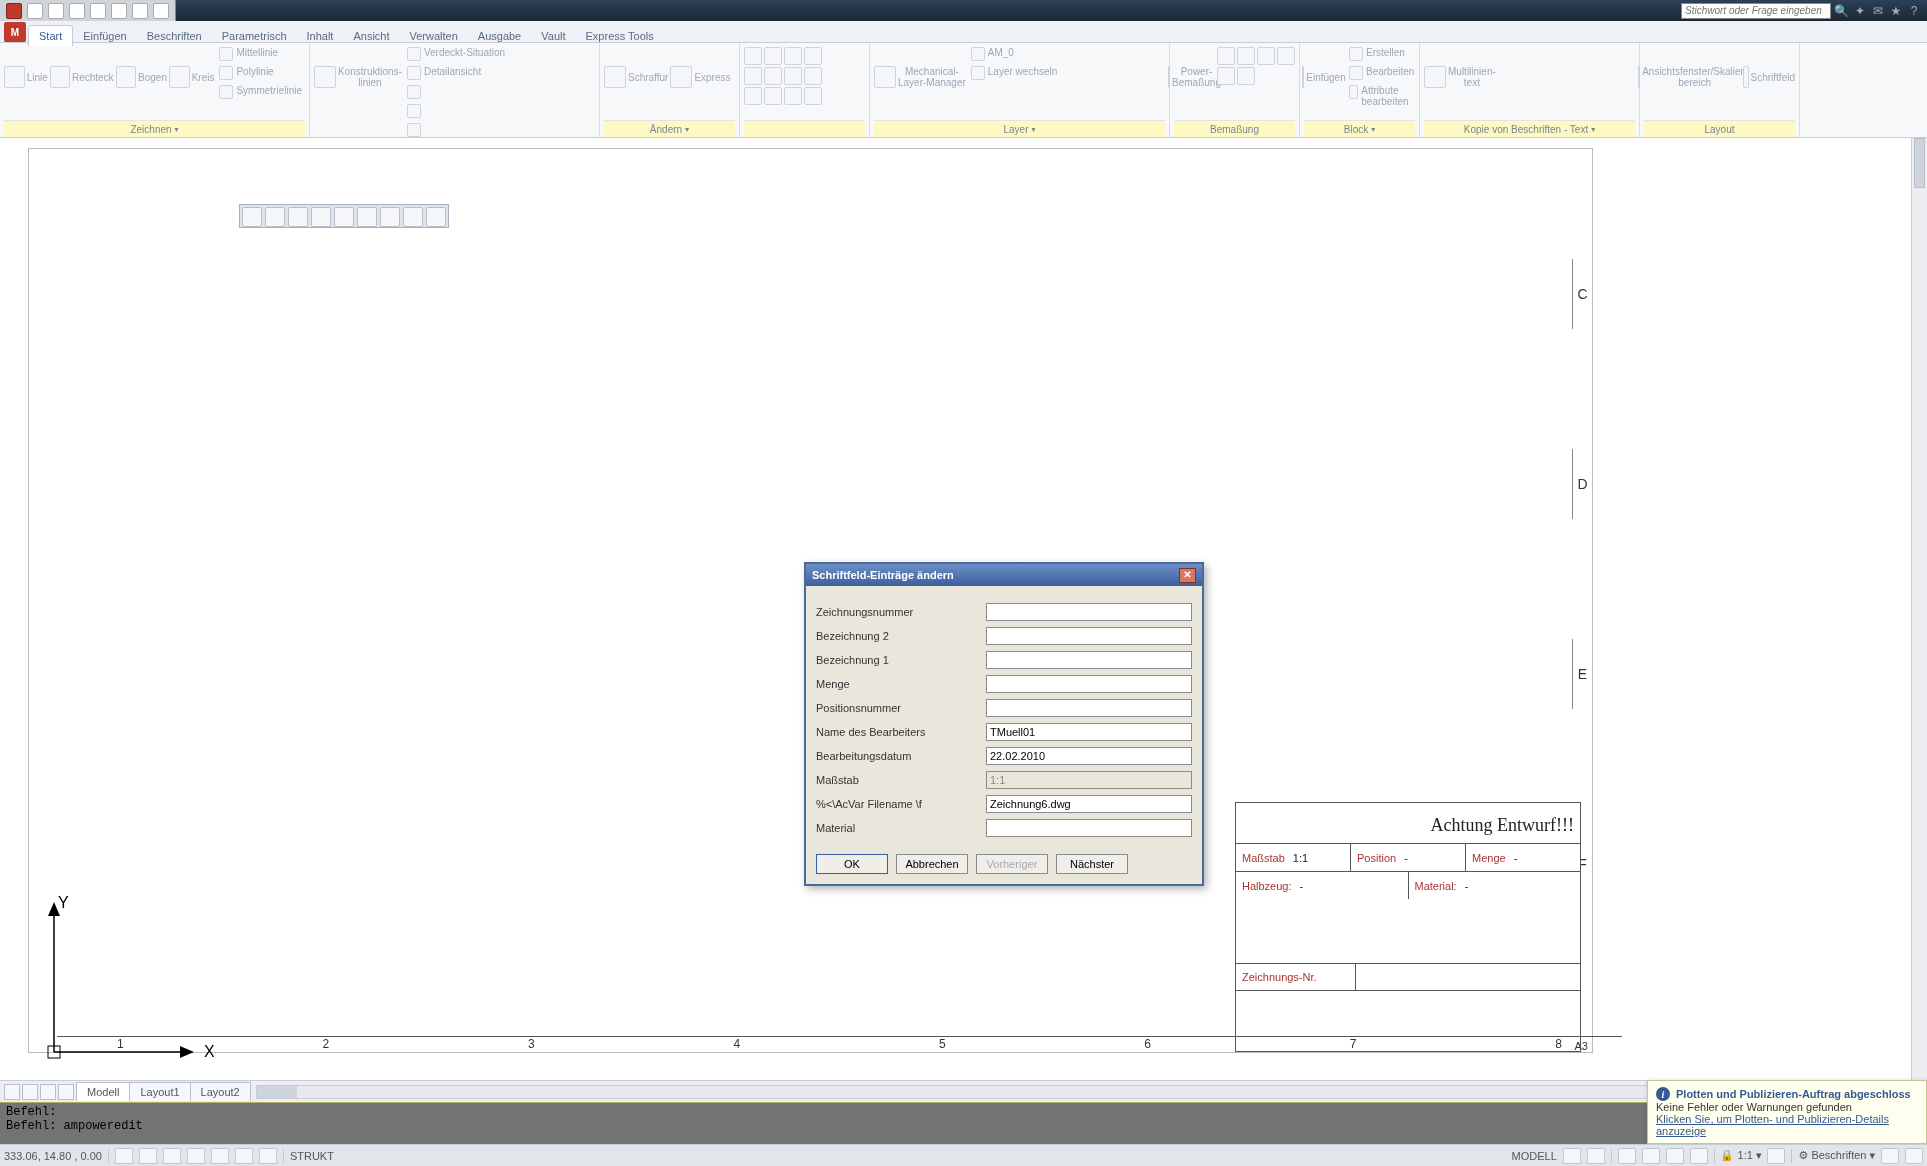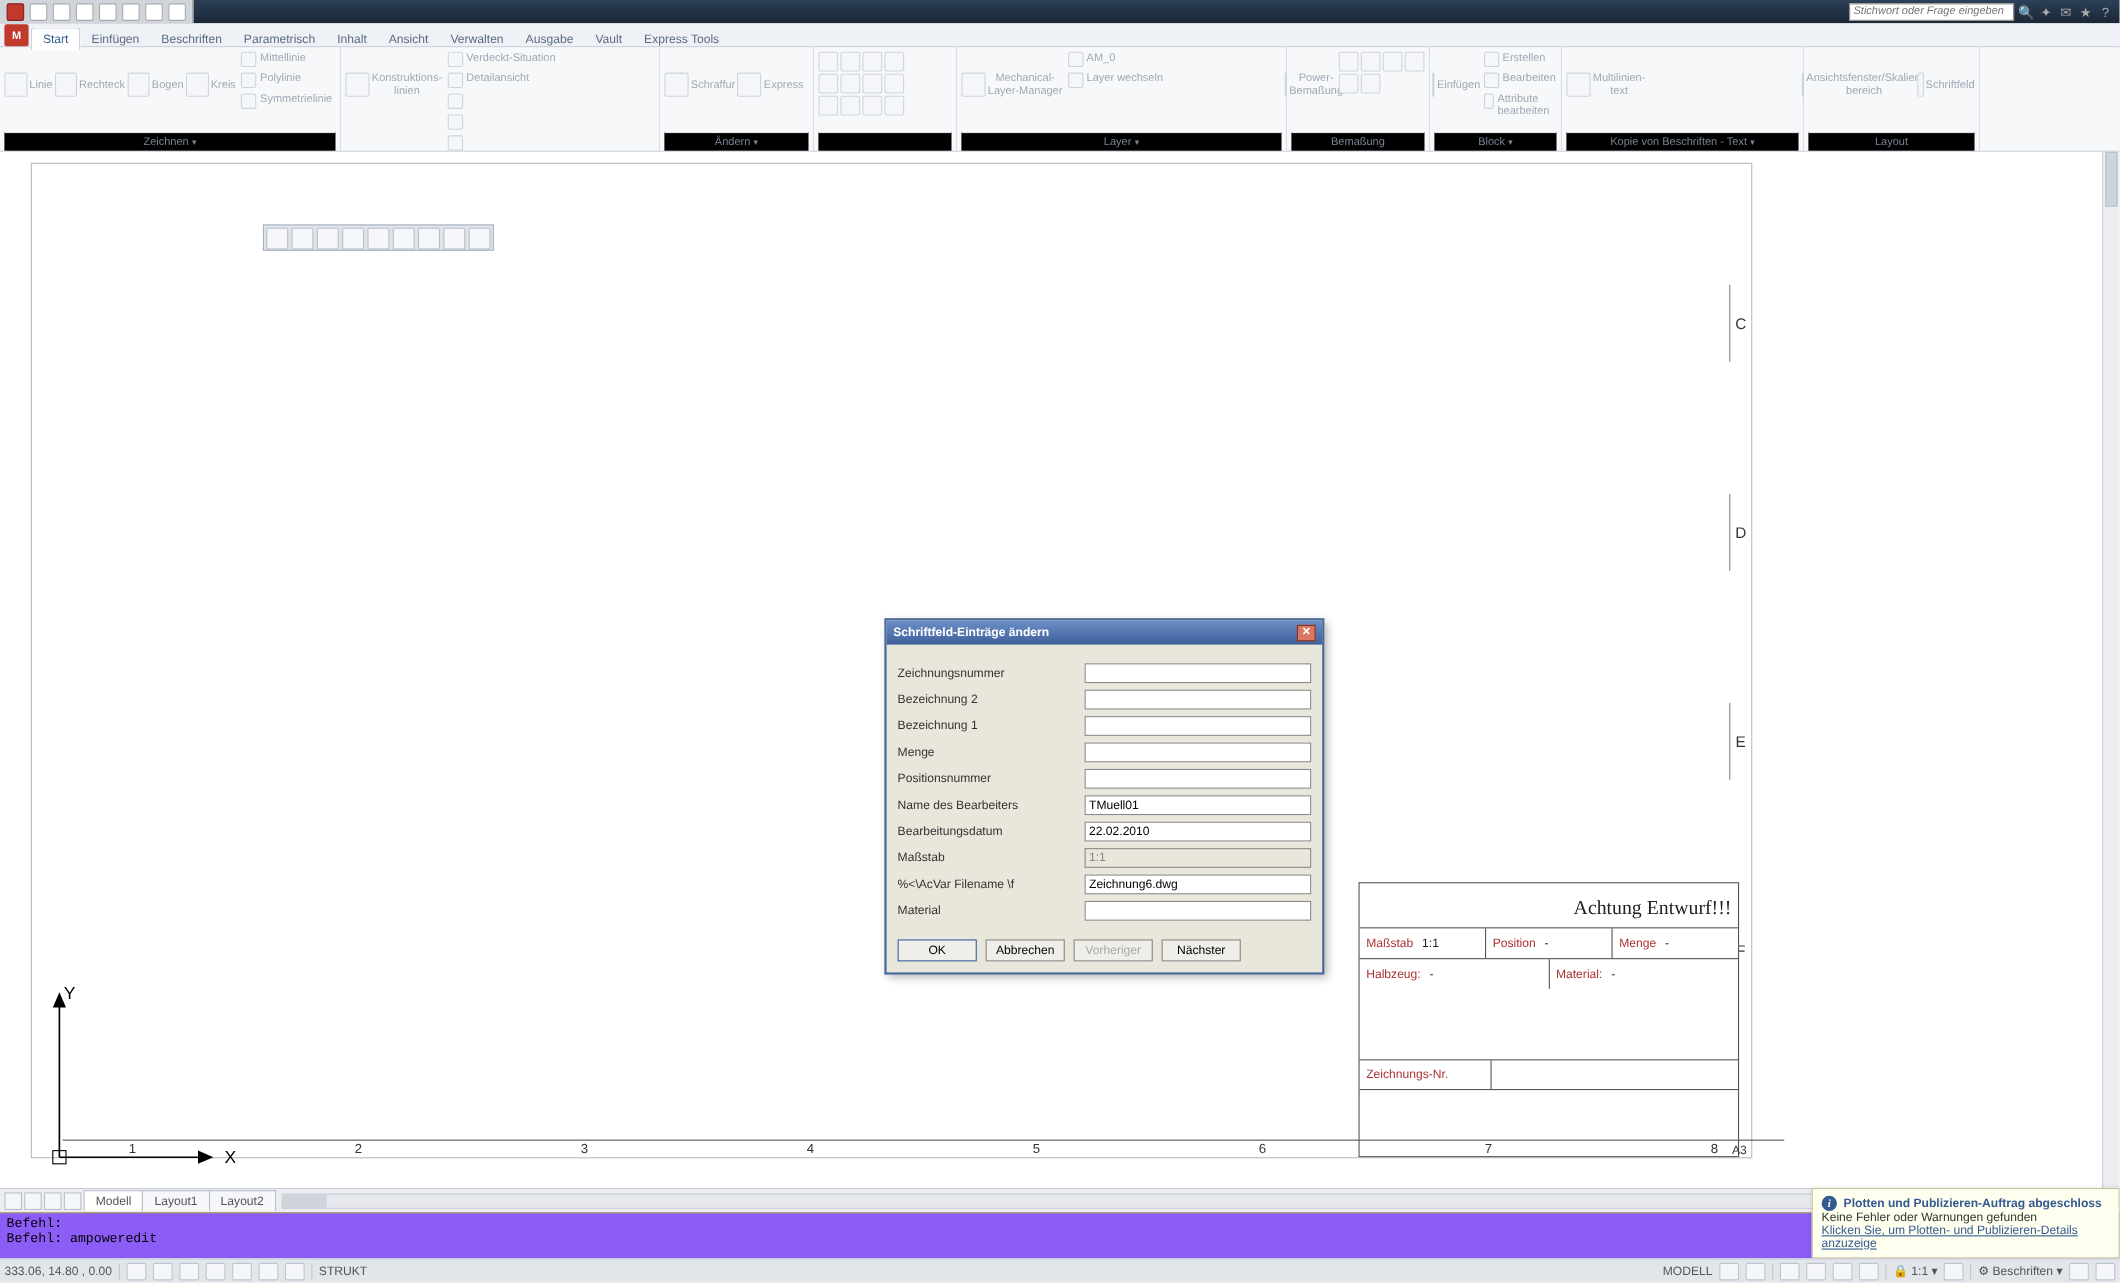--- a/index.html
+++ b/index.html
@@ -73,21 +73,21 @@
   .ribbon {
     height:95px;background:#f7f8fa;border-bottom:1px solid #c7cdd6;display:flex;
   }
   .ribbon-panel {
     border-right:1px solid #dadee4;display:flex;flex-direction:column;
     padding:4px 4px 0 4px;
   }
   .panel-body { flex:1;display:flex;gap:2px;align-items:flex-start; }
   .panel-title {
     height:17px;text-align:center;color:#7a8594;font-size:10px;
-    background:#000000;border-top:1px solid #e0e4ea;display:flex;align-items:center;justify-content:center;gap:3px;
+    background:#fef9c3;border-top:1px solid #e0e4ea;display:flex;align-items:center;justify-content:center;gap:3px;
   }
   .rbtn {
     display:flex;flex-direction:row;align-items:center;justify-content:center;
     color:#9ea8b5;font-size:10px;min-width:40px;height:60px;gap:2px;
   }
   .rbtn .ico { width:22px;height:22px;border:1px solid #cfd4dc;background:#f4f6f9;border-radius:2px; }
   .rbtn-sm {
     height:18px;display:flex;align-items:flex-start;gap:3px;font-size:10px;color:#9ea8b5;padding:0 3px;
   }
   .rbtn-sm .ico-sm { width:14px;height:14px;border:1px solid #cfd4dc;background:#f4f6f9;border-radius:2px; }
@@ -184,21 +184,21 @@
   }
   .nav-btn{width:16px;height:16px;border:1px solid #b8bfc9;background:#f5f7fa;margin-right:2px;}
   .sheet-tab{
     padding:3px 10px;border:1px solid #b8bfc9;border-bottom:none;background:#f5f7fa;font-size:11px;margin-right:-1px;
   }
   .sheet-tab.active{background:#fff;}
   .hscroll{flex:1;height:14px;margin:0 6px;background:#e7e9ee;border:1px solid #c7cdd6;position:relative;}
   .hscroll .thumb{position:absolute;left:0;top:0;bottom:0;width:40px;background:#cfd4dc;}
 
   .cmdline {
-    position:absolute;left:0;right:0;bottom:22px;height:42px;background:#8b5cf6;
+    position:absolute;left:0;right:0;bottom:22px;height:42px;background:#737373;
     border-top:1px solid #b0b060;font-family:"Courier New",monospace;font-size:12px;
     padding:2px 6px;color:#000;white-space:pre;overflow:hidden;
   }
 
   .statusbar {
     position:absolute;left:0;right:0;bottom:0;height:22px;background:#e2e5ea;
     border-top:1px solid #c7cdd6;display:flex;align-items:center;font-size:11px;color:#555;
     padding:0 4px;gap:6px;
   }
   .sb-sep{width:1px;height:14px;background:#c0c6cf;}

